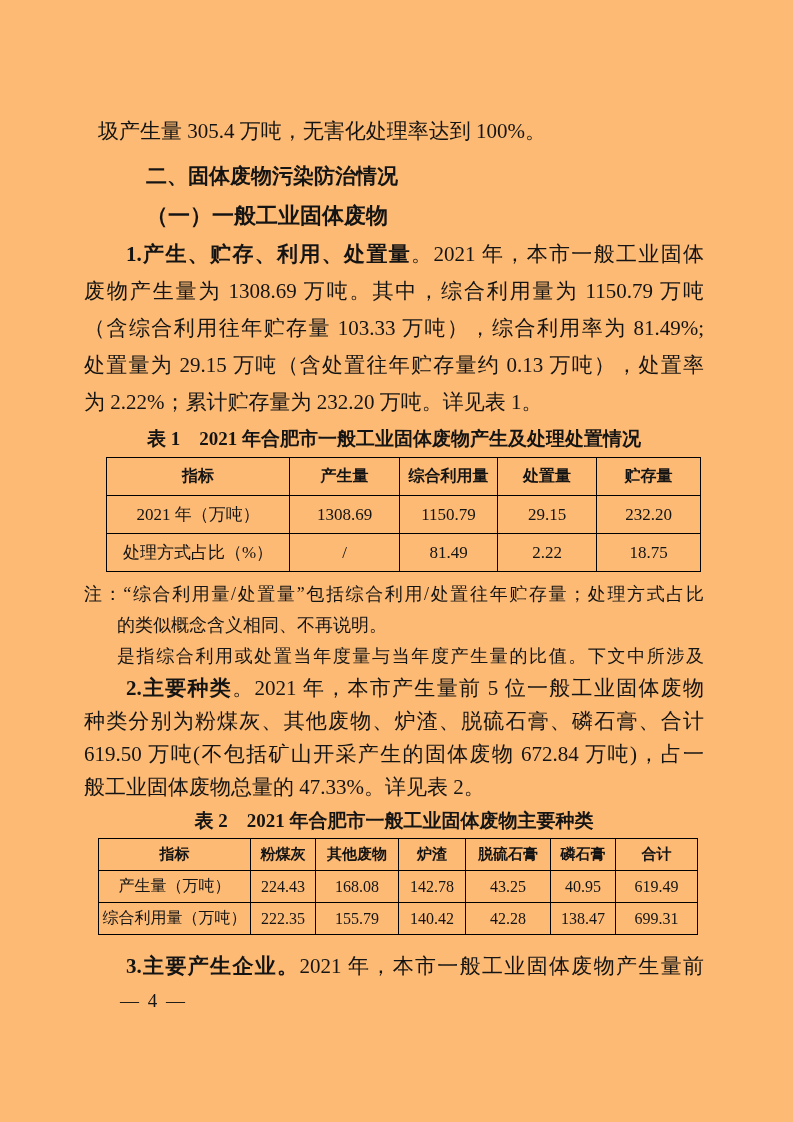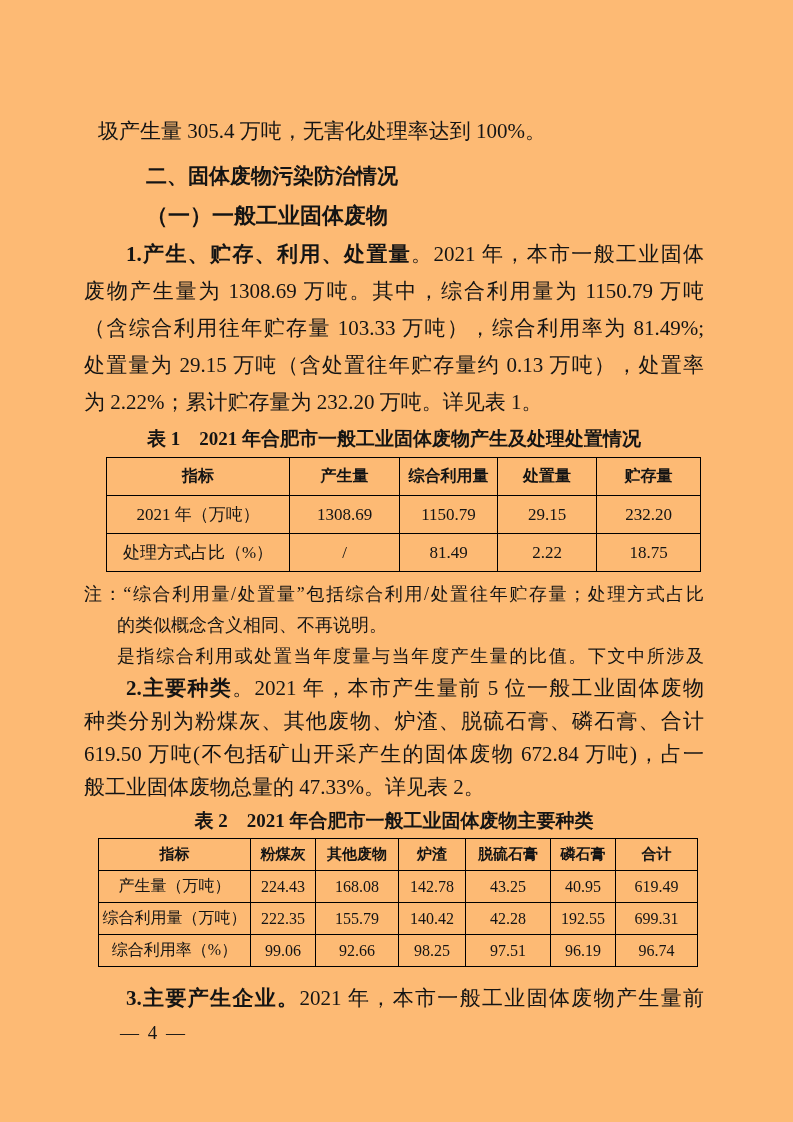--- a/index.html
+++ b/index.html
@@ -148,31 +148,22 @@
       <td class="num">43.25</td>
       <td class="num">40.95</td>
       <td class="num">619.49</td>
     </tr>
     <tr>
       <td>综合利用量（万吨）</td>
       <td class="num">222.35</td>
       <td class="num">155.79</td>
       <td class="num">140.42</td>
       <td class="num">42.28</td>
-      <td class="num">192.55</td>
+      <td class="num">138.47</td>
       <td class="num">699.31</td>
-    </tr>
-    <tr>
-      <td>综合利用率（%）</td>
-      <td class="num">99.06</td>
-      <td class="num">92.66</td>
-      <td class="num">98.25</td>
-      <td class="num">97.51</td>
-      <td class="num">96.19</td>
-      <td class="num">96.74</td>
     </tr>
   </tbody>
     </table>
 
   <div class="para3">
     <div class="wrapline fill indent"><span class="lead">3.主要产生企业。</span><span>2021 年，本市一般工业固体废物产生量前</span></div>
   </div>
 
   <div class="footer">— 4 —</div>
 

